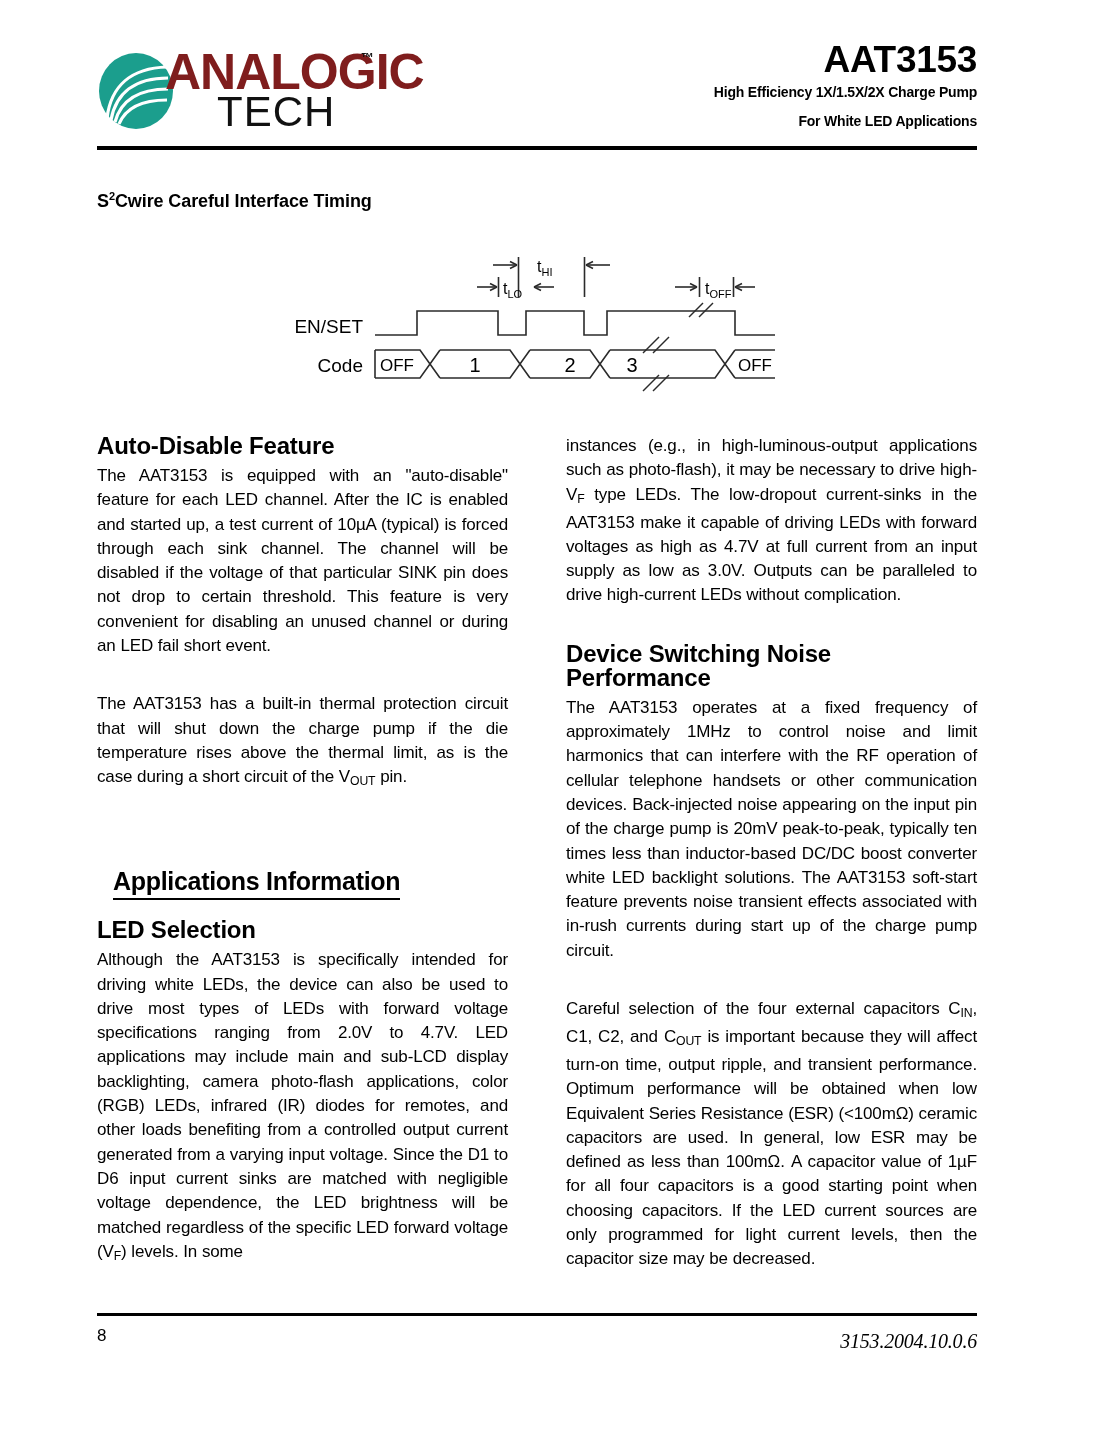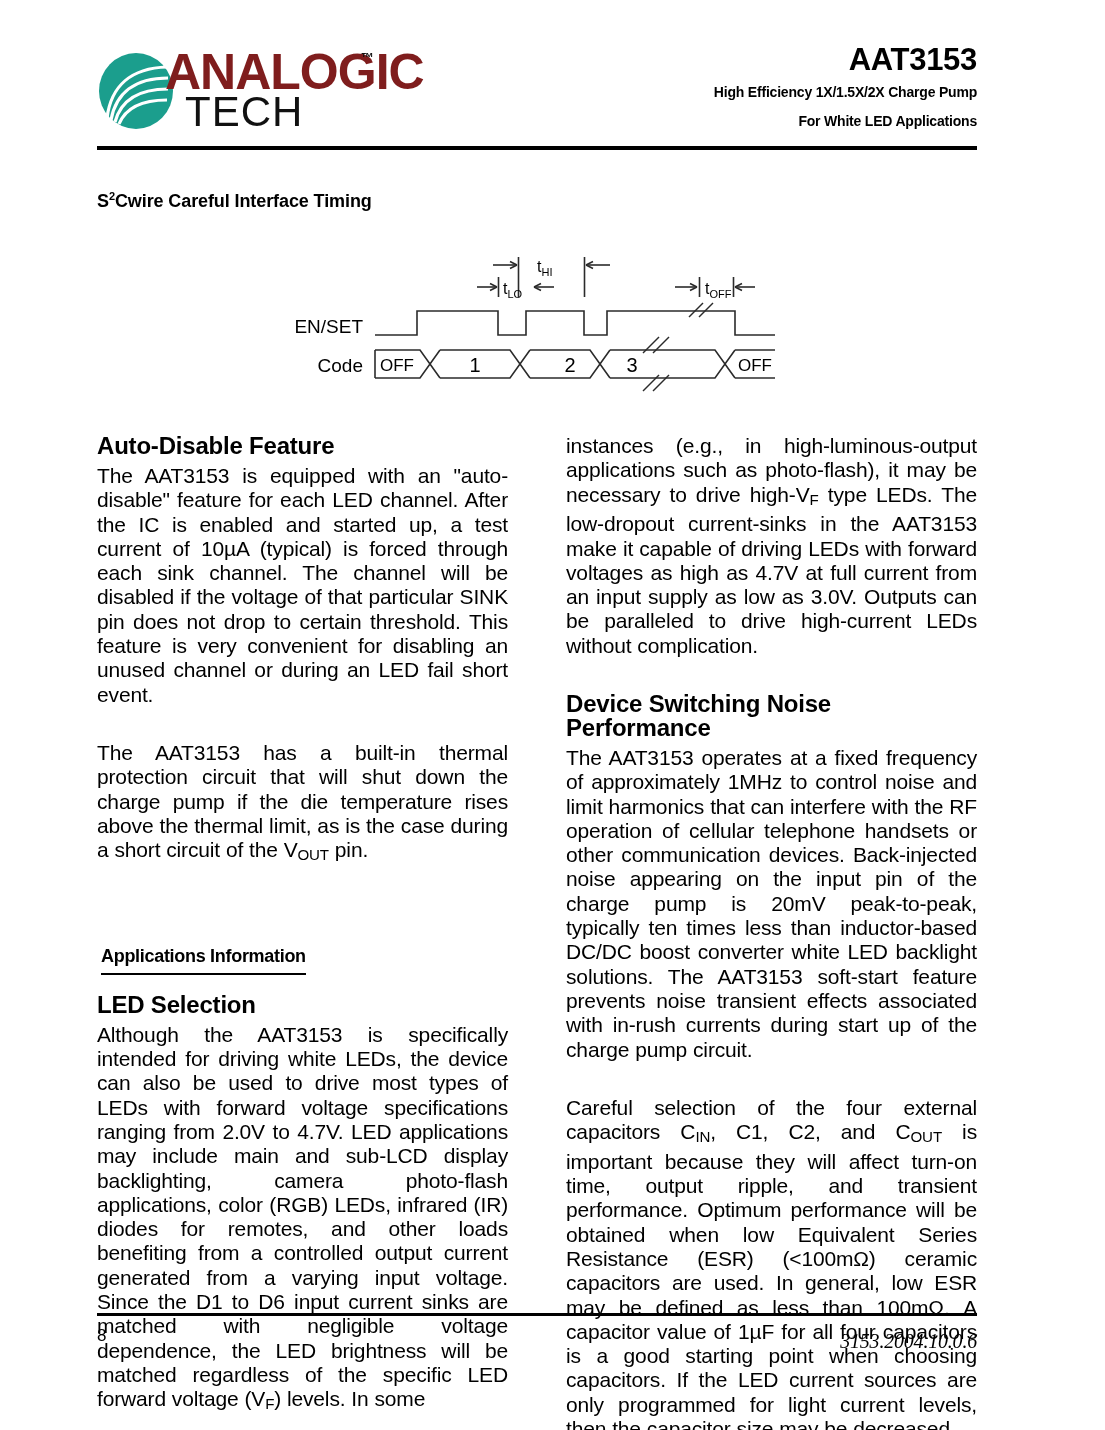--- a/index.html
+++ b/index.html
@@ -66,38 +66,38 @@
   .logo-tm {
     position: absolute;
     left: 196px;
     top: 4px;
     font-size: 13px;
     font-weight: bold;
     color: #111;
   }
   .logo-tech {
     position: absolute;
-    left: 20px;
+    left: 52px;
     top: 44px;
     font-size: 42px;
     letter-spacing: 1px;
     line-height: 44px;
     font-weight: normal;
     color: #111;
   }
 
   .header-titles {
     position: absolute;
     right: 0px;
     top: 0px;
     text-align: right;
     width: 620px;
   }
   .part-number {
-    font-size: 31px;
+    font-size: 37px;
     font-weight: bold;
     line-height: 36px;
     letter-spacing: -0.3px;
   }
   .header-sub {
     font-size: 14px;
     font-weight: bold;
     line-height: 29px;
     letter-spacing: -0.2px;
   }
@@ -145,31 +145,31 @@
   .col-right { left: 566px; }
 
   h3.sec {
     font-size: 24px;
     font-weight: bold;
     margin: 0 0 6px 0;
     letter-spacing: -0.2px;
     line-height: 24px;
   }
   h2.big {
-    font-size: 18px;
-    font-weight: bold;
-    margin: 0 0 4px 4px;
+    font-size: 25px;
+    font-weight: bold;
+    margin: 0 0 4px 16px;
     letter-spacing: -0.3px;
     line-height: 32px;
     display: inline-block;
     border-bottom: 2.5px solid #000;
     padding-bottom: 1px;
   }
   p.body {
-    font-size: 21px;
+    font-size: 17px;
     line-height: 24.3px;
     margin: 0;
     text-align: justify;
     text-justify: inter-word;
     letter-spacing: -0.15px;
     word-spacing: 0.2px;
   }
   .gap-md { height: 34px; }
   .gap-xl { height: 72px; }
 

